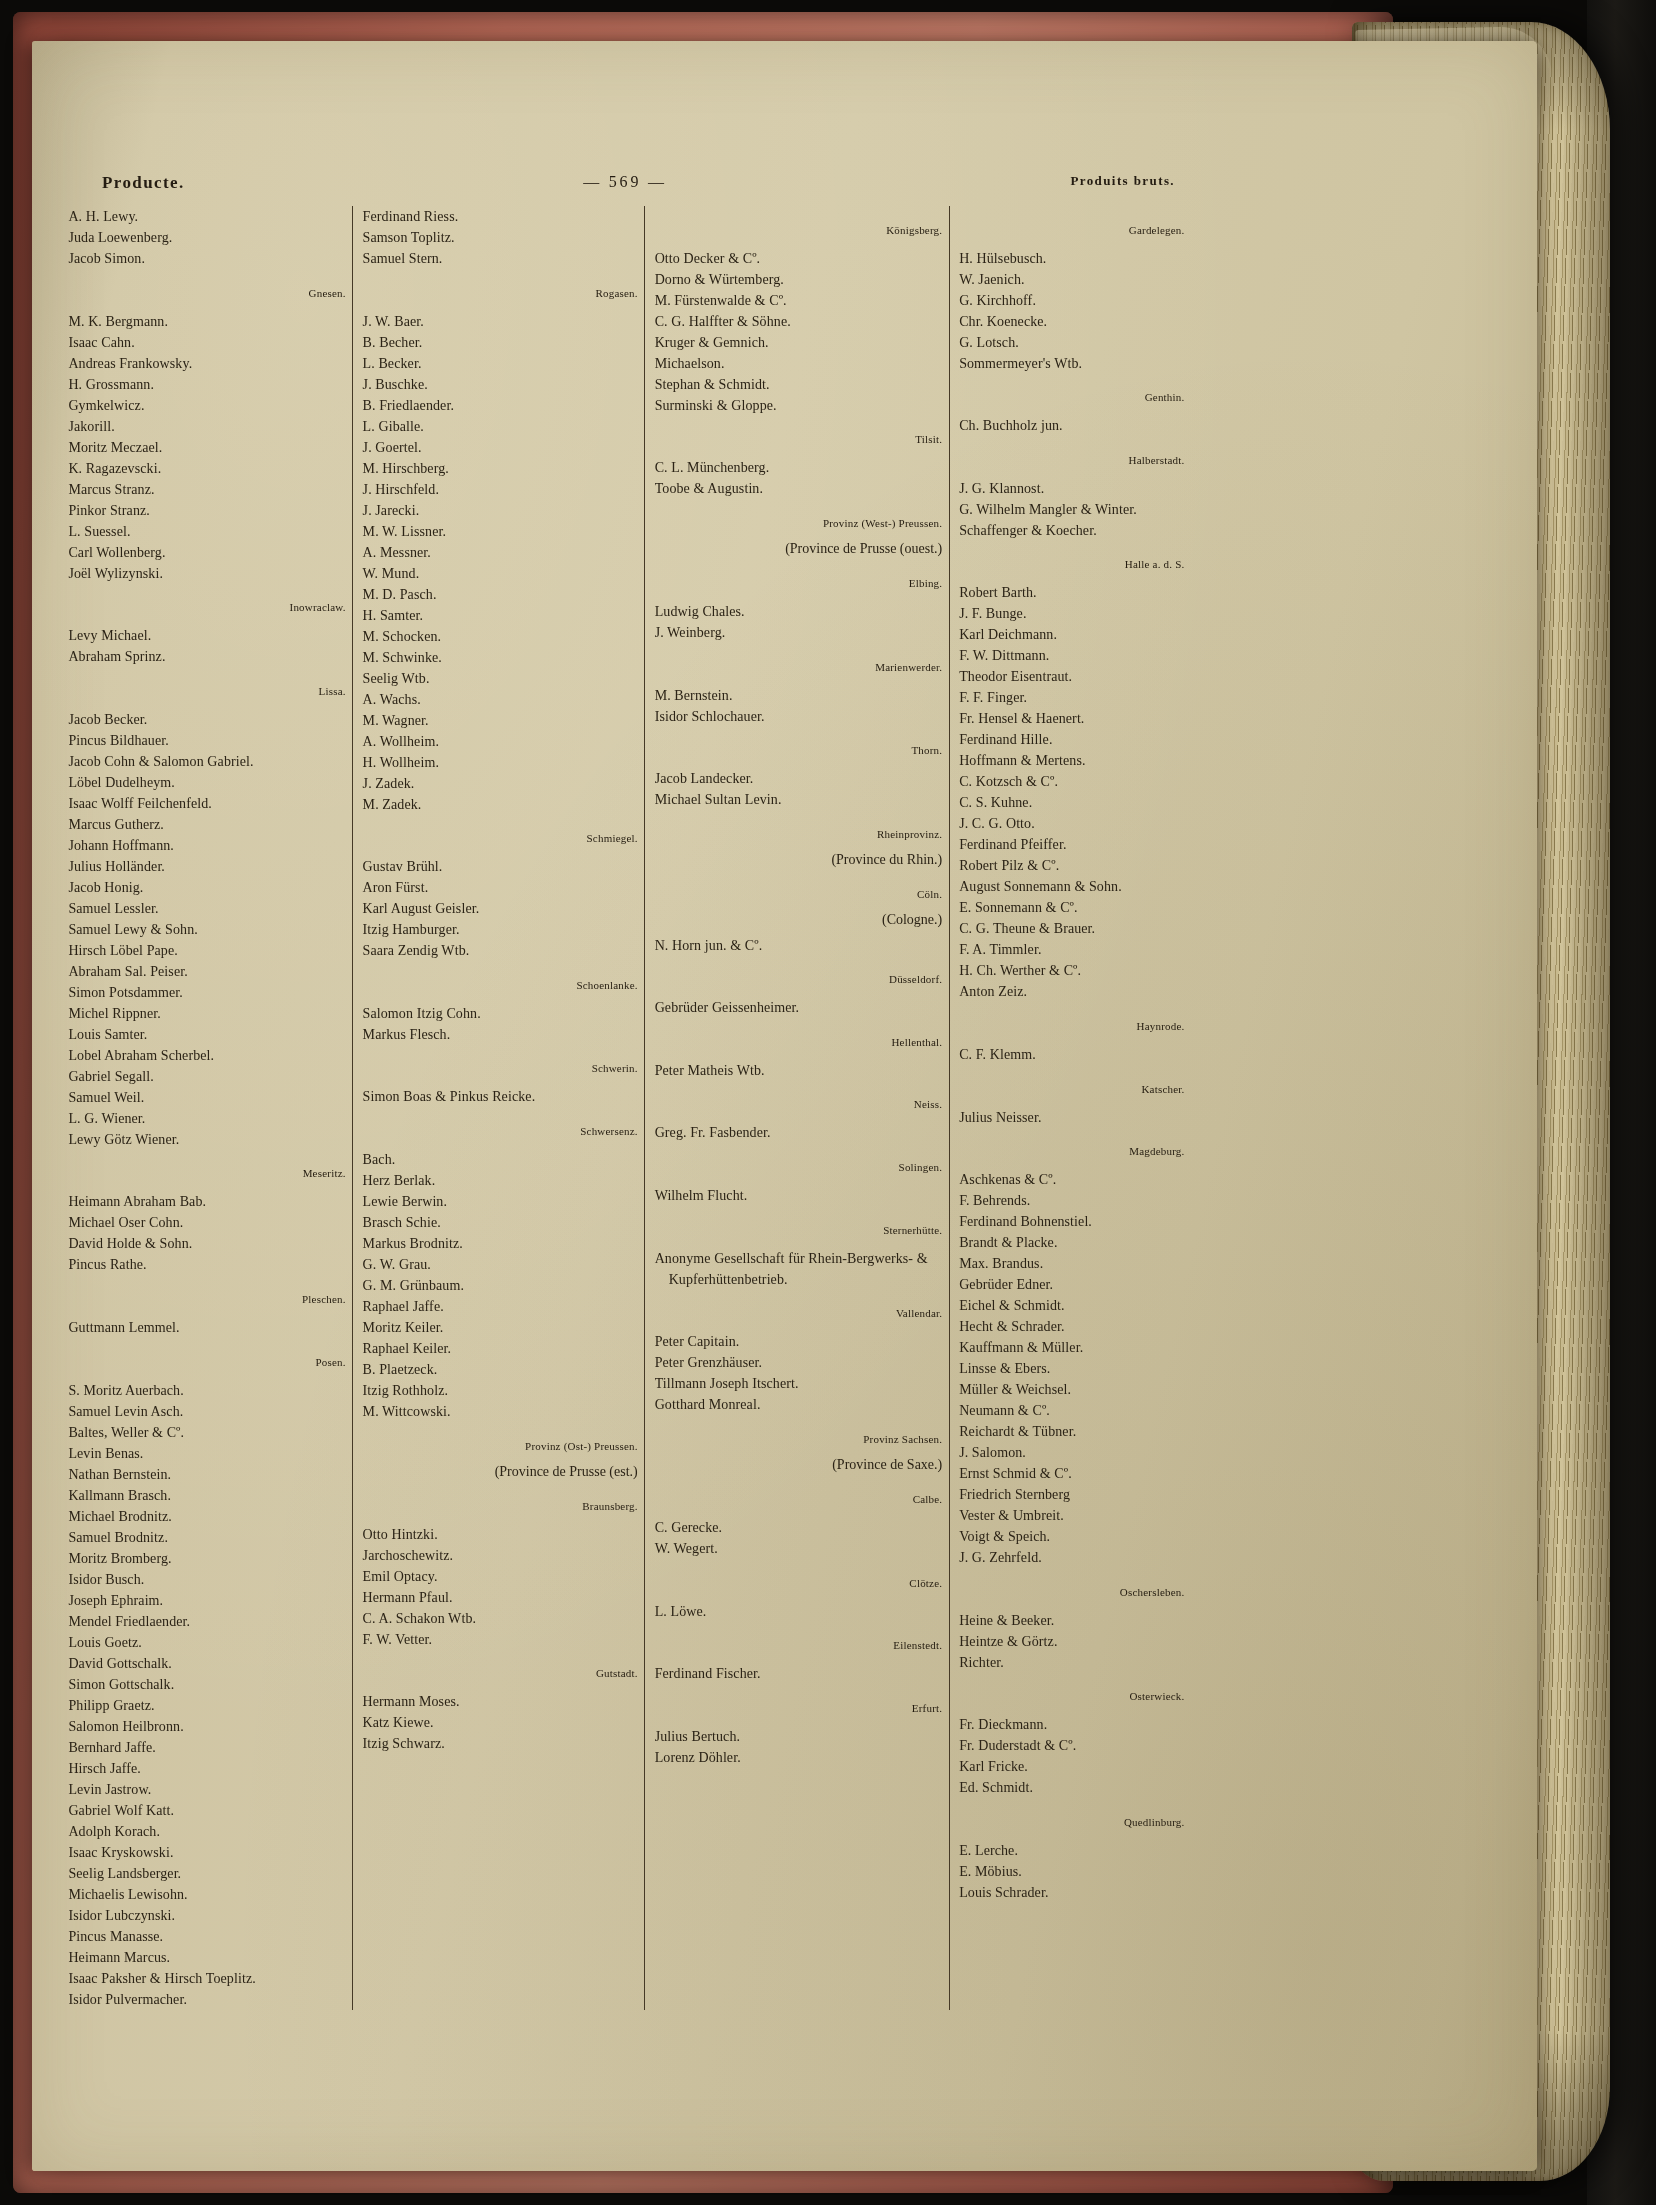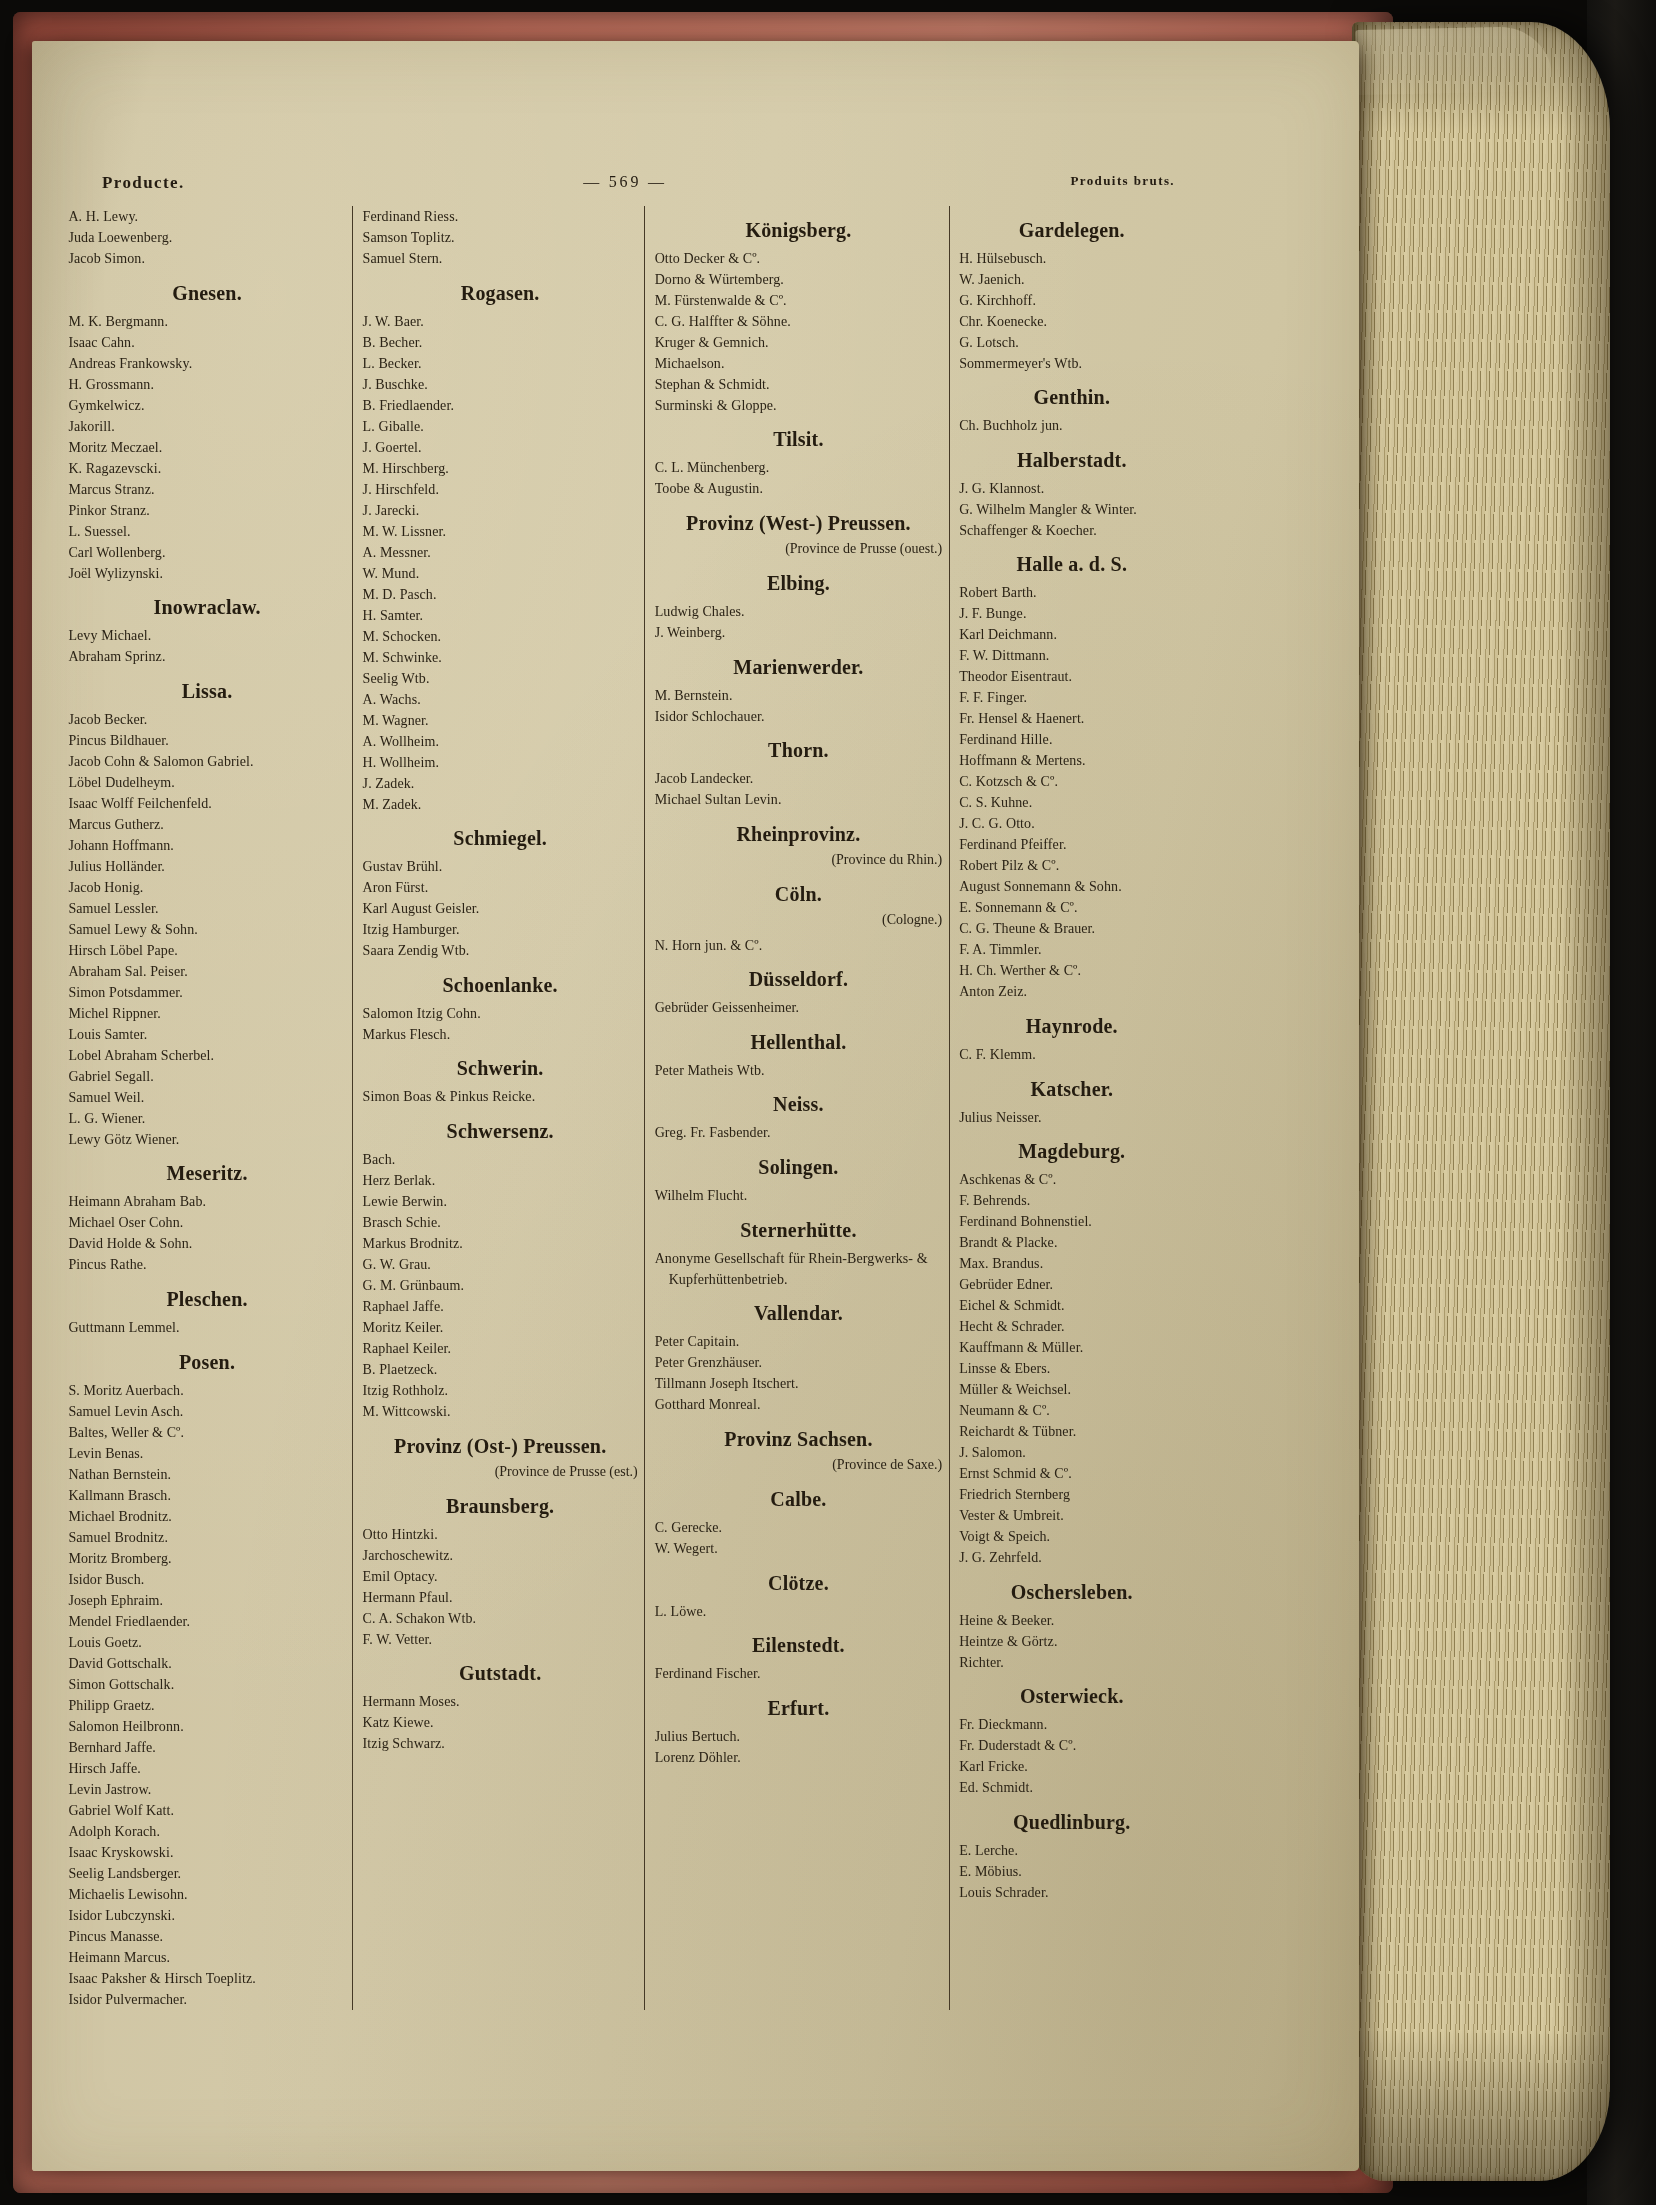--- a/index.html
+++ b/index.html
@@ -13,42 +13,42 @@
   .fore-edge{position:absolute;left:1352px;top:21.5px;width:258px;height:2159px;z-index:2;
          background:
            linear-gradient(180deg,rgba(30,20,5,.35),rgba(0,0,0,0) 5%,rgba(0,0,0,0) 93%,rgba(30,20,5,.45)),
            linear-gradient(90deg,rgba(60,45,15,.30),rgba(0,0,0,0) 12%,rgba(0,0,0,0) 80%,rgba(40,28,8,.40)),
            repeating-linear-gradient(92deg,#d3c69c 0 2.3px,#aa9a6b 2.3px 3.3px,#cfc194 3.3px 5.6px,#8f7f52 5.6px 6.5px,#d8cba0 6.5px 9px);
          border-radius:5.6px 79px 70px 33px / 5.6px 108px 94px 33px;
          box-shadow:inset 6.5px 0 12px rgba(60,45,20,.55), 12px 0 33px rgba(0,0,0,.65);}
   .fore-edge-highlight{position:absolute;left:1356px;top:28px;width:196px;height:65px;z-index:2;
          background:linear-gradient(175deg,rgba(245,235,200,.35),rgba(0,0,0,0));
          border-radius:4.7px 75px 18.7px 4.7px;transform:rotate(-1.2deg);}
-  .page{position:absolute;left:32px;top:41px;width:1327px;height:2130px;z-index:3;
+  .page{position:absolute;left:32px;top:41px;width:1505px;height:2130px;z-index:3;
          background:
            radial-gradient(ellipse at 18% 12%,rgba(255,250,225,.18),rgba(0,0,0,0) 55%),
            radial-gradient(ellipse at 85% 90%,rgba(90,70,30,.14),rgba(0,0,0,0) 60%),
            linear-gradient(103deg,#b5aa88 0%,#cdc2a0 7%,#d3c9a8 42%,#cfc5a2 72%,#c5ba95 93%,#bcb08a 100%);
          border-radius:2.8px 4.7px 4.7px 2.8px;
          box-shadow:-6.5px 2.8px 18.7px rgba(0,0,0,.45), 12px 0 21.5px -8.4px rgba(45,30,8,.5),
                     inset 0 0 75px rgba(110,90,45,.18);}
   .page-header{position:absolute;left:27px;top:132px;width:1132px;height:30px;color:#241c12;}
   .hdr-left{position:absolute;left:43px;top:0;font-weight:bold;font-size:17px;letter-spacing:1.4px;}
   .hdr-center{position:absolute;left:50%;transform:translateX(-50%);top:0;font-size:16px;letter-spacing:2.8px;}
   .hdr-right{position:absolute;right:16px;top:0;font-weight:bold;font-size:13px;letter-spacing:1.4px;}
   .content{position:absolute;left:27px;top:165px;width:1132px;display:flex;align-items:stretch;
          color:#2b2316;}
   .col{box-sizing:border-box;padding:0 6.5px 0 9.4px;}
   .col-1{width:25.9%;}
   .col-2{width:25.8%;}
   .col-3{width:26.9%;}
   .col-4{width:21.4%;}
   .col + .col{border-left:1.4px solid #453926;}
   .section{margin:0;}
-  .sec-title{text-align:center;font-weight:bold;font-size:20px;line-height:23.4px;
+  .sec-title{text-align:right;font-weight:normal;font-size:11px;line-height:23.4px;
          margin:12.6px 0 5.6px;letter-spacing:0.2px;color:#241c10;}
   .sec-sub{text-align:right;font-size:14px;line-height:20.6px;margin:-1.9px 0 3.7px;}
   .entry{font-size:14px;line-height:21px;text-indent:-14px;padding-left:14px;letter-spacing:0.1px;}
 </style>
 </head>
 <body>
 
 <div class="scene">
   <div class="cover-red"></div>
   <div class="cover-board"></div>

